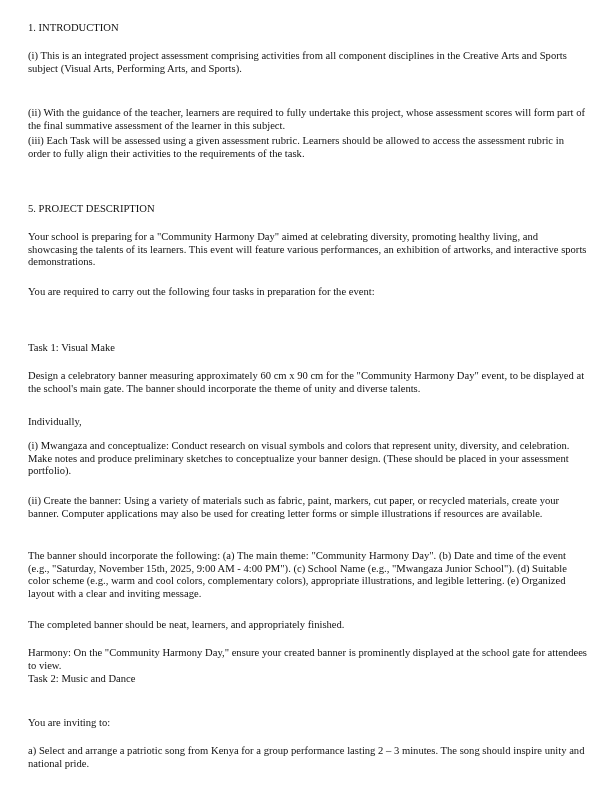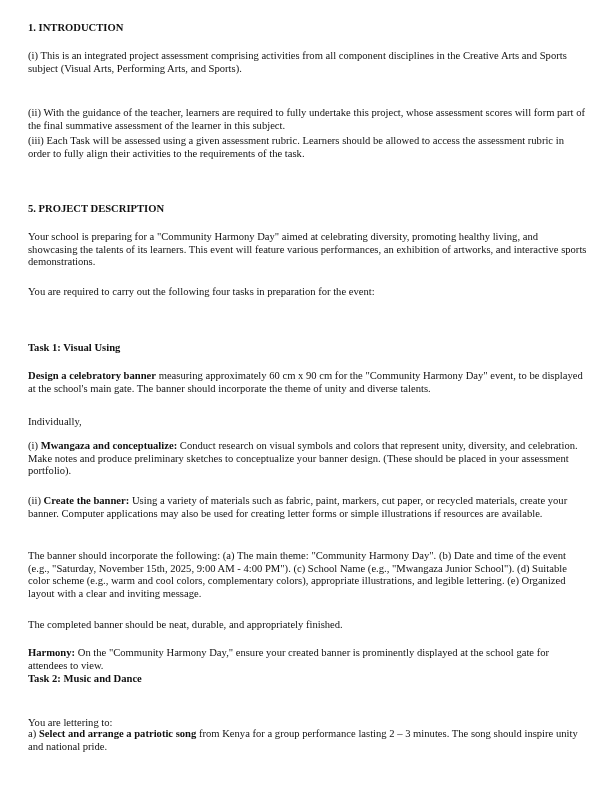--- a/index.html
+++ b/index.html
@@ -3,43 +3,43 @@
   <meta charset="utf-8">
   <style>
     html, body { margin: 0; padding: 0; background: #ffffff; }
     body {
       width: 612px; height: 792px; overflow: hidden; position: relative;
       font-family: "Liberation Serif", "DejaVu Serif", serif;
       color: #111111; font-size: 10.6px; line-height: 12.6px;
     }
     .page { position: absolute; left: 28px; top: 0; width: 560px; }
     .blk { position: absolute; left: 0; width: 560px; margin: 0; }
-    .h { font-weight: bold; }
-    b { font-weight: bold; }
+    .h { font-weight: normal; }
+    b { font-weight: normal; }
   </style>
 </head>
 <body>
 
 <div class="page">
 
   <p class="blk h" style="top:22px">1. INTRODUCTION</p>
   <p class="blk" style="top:50px">(i) This is an integrated project assessment comprising activities from all component disciplines in the Creative Arts and Sports subject (Visual Arts, Performing Arts, and Sports).</p>
   <p class="blk" style="top:107px">(ii) With the guidance of the teacher, learners are required to fully undertake this project, whose assessment scores will form part of the final summative assessment of the learner in this subject.</p>
   <p class="blk" style="top:135px">(iii) Each Task will be assessed using a given assessment rubric. Learners should be allowed to access the assessment rubric in order to fully align their activities to the requirements of the task.</p>
 
   <p class="blk h" style="top:203px">5. PROJECT DESCRIPTION</p>
   <p class="blk" style="top:231px">Your school is preparing for a "Community Harmony Day" aimed at celebrating diversity, promoting healthy living, and showcasing the talents of its learners. This event will feature various performances, an exhibition of artworks, and interactive sports demonstrations.</p>
   <p class="blk" style="top:286px">You are required to carry out the following four tasks in preparation for the event:</p>
 
-  <p class="blk h" style="top:342px">Task 1: Visual Using</p>
+  <p class="blk h" style="top:342px">Task 1: Visual Make</p>
   <p class="blk" style="top:370px"><b>Design a celebratory banner</b><span> measuring approximately 60 cm x 90 cm for the "Community Harmony Day" event, to be displayed at the school's main gate. The banner should incorporate the theme of unity and diverse talents.</span></p>
   <p class="blk" style="top:416px">Individually,</p>
   <p class="blk" style="top:440px"><span>(i) </span><b>Mwangaza and conceptualize:</b><span> Conduct research on visual symbols and colors that represent unity, diversity, and celebration. Make notes and produce preliminary sketches to conceptualize your banner design. (These should be placed in your assessment portfolio).</span></p>
   <p class="blk" style="top:495px"><span>(ii) </span><b>Create the banner:</b><span> Using a variety of materials such as fabric, paint, markers, cut paper, or recycled materials, create your banner. Computer applications may also be used for creating letter forms or simple illustrations if resources are available.</span></p>
   <p class="blk" style="top:550px">The banner should incorporate the following: (a) The main theme: "Community Harmony Day". (b) Date and time of the event (e.g., "Saturday, November 15th, 2025, 9:00 AM - 4:00 PM"). (c) School Name (e.g., "Mwangaza Junior School"). (d) Suitable color scheme (e.g., warm and cool colors, complementary colors), appropriate illustrations, and legible lettering. (e) Organized layout with a clear and inviting message.</p>
-  <p class="blk" style="top:619px">The completed banner should be neat, durable, and appropriately finished.</p>
+  <p class="blk" style="top:619px">The completed banner should be neat, learners, and appropriately finished.</p>
   <p class="blk" style="top:647px"><b>Harmony:</b><span> On the "Community Harmony Day," ensure your created banner is prominently displayed at the school gate for attendees to view.</span></p>
 
   <p class="blk h" style="top:673px">Task 2: Music and Dance</p>
-  <p class="blk" style="top:717px">You are lettering to:</p>
-  <p class="blk" style="top:728px"><span>a) </span><b>Select and arrange a patriotic song</b><span> from Kenya for a group performance lasting 2 – 3 minutes. The song should inspire unity and national pride.</span></p>
+  <p class="blk" style="top:717px">You are inviting to:</p>
+  <p class="blk" style="top:745px"><span>a) </span><b>Select and arrange a patriotic song</b><span> from Kenya for a group performance lasting 2 – 3 minutes. The song should inspire unity and national pride.</span></p>
 
 </div>
 
 </body></html>

